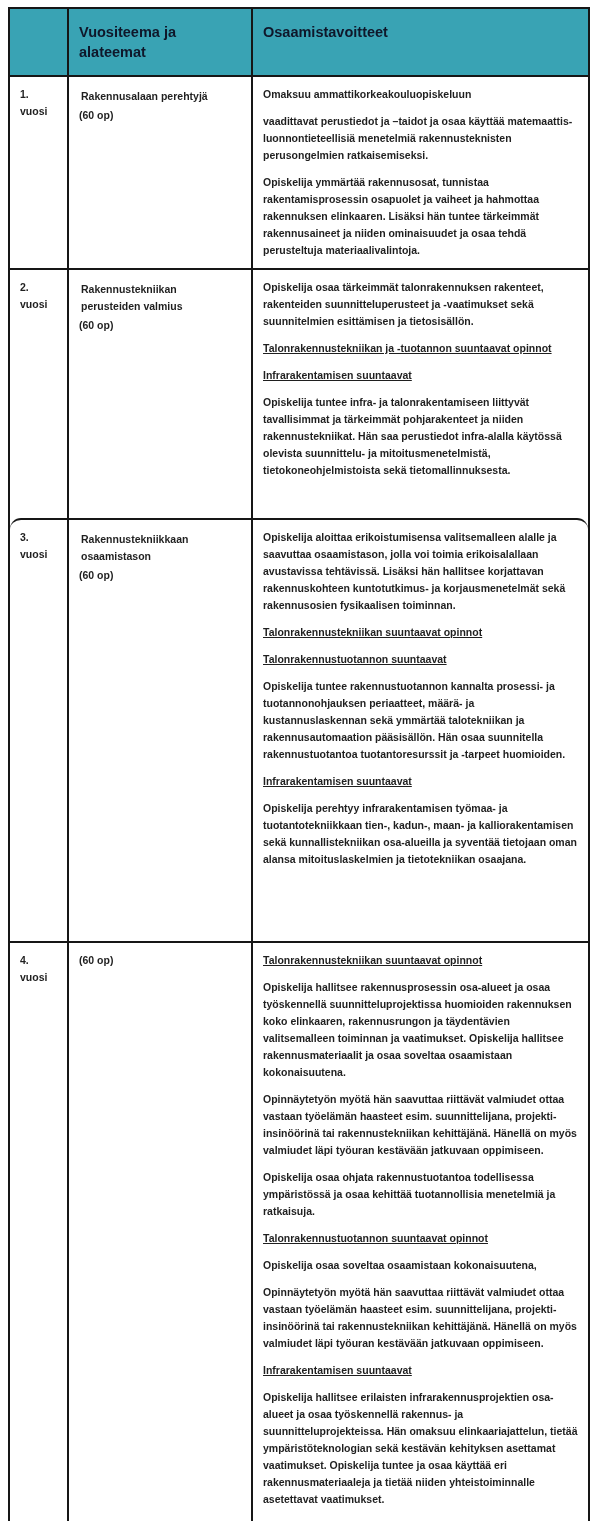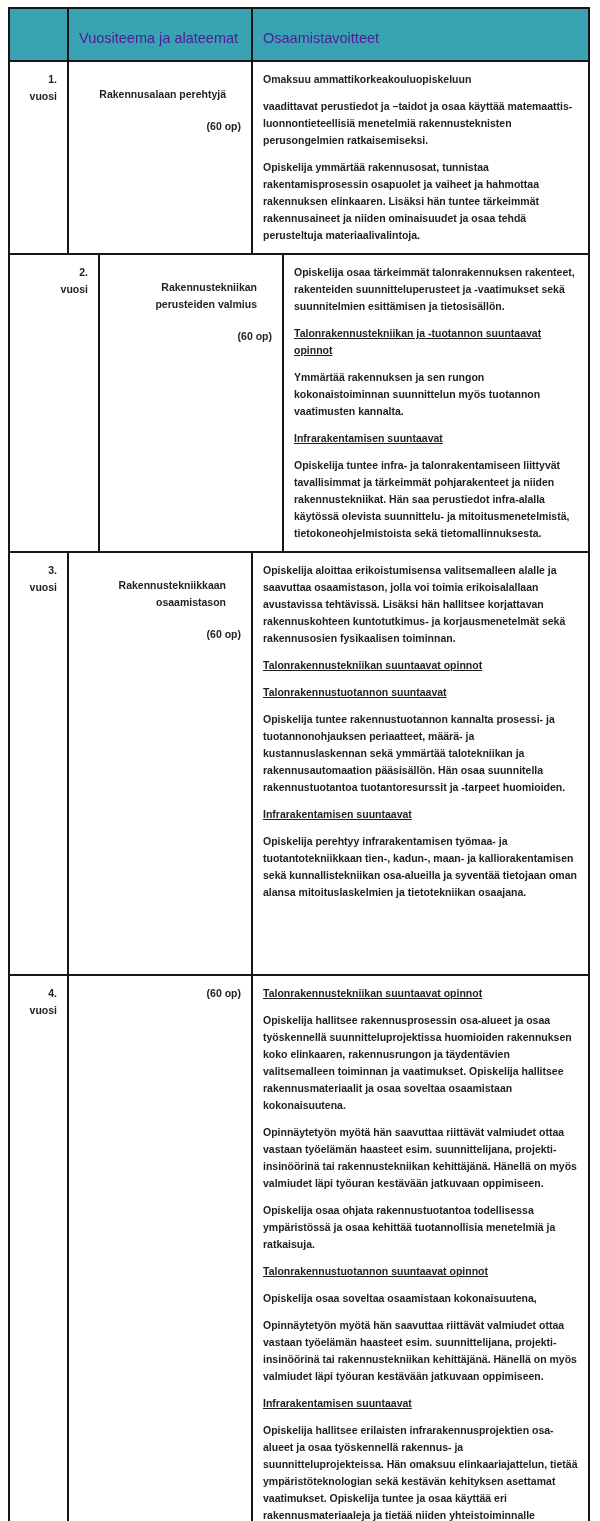--- a/index.html
+++ b/index.html
@@ -26,33 +26,33 @@
   .cell {
     border-left: 2px solid #161616;
     padding: 9px 10px;
     box-sizing: border-box;
     font-size: 10.5px;
     line-height: 1.62;
     font-weight: bold;
   }
   .cell:first-child { border-left: 0; }
   .header-row .cell {
-    color: #4c1d95;
-    font-weight: 400;
+    color: #0f172a;
+    font-weight: 700;
     font-size: 14.5px;
-    padding: 19px 10px 12px 10px;
+    padding: 13px 10px 12px 10px;
     line-height: 1.4;
   }
   .header-row { min-height: 47px; }
   .r1 { min-height: 187px; }
-  .r2 { min-height: 248px; padding-left: 31px; }
-  .r3 { min-height: 421px; }
+  .r2 { min-height: 248px; }
+  .r3 { min-height: 421px; border-radius: 11px; }
   .r4 { min-height: 600px; }
-  .year-cell, .theme-cell { font-weight: 700; text-align: right; }
-  .theme-name { margin: 15px; }
+  .year-cell, .theme-cell { font-weight: 700; }
+  .theme-name { margin: 2px; }
   .credits { margin: 0; }
   .obj { margin: 0 0 10px 0; }
   .obj:last-child { margin-bottom: 0; }
   .head { text-decoration: underline; }
 </style>
 </head>
 <body>
 
 <div class="table">
 
@@ -77,21 +77,20 @@
 
   <div class="row r2">
     <div class="cell year-cell">2. vuosi</div>
     <div class="cell theme-cell">
       <p class="theme-name">Rakennustekniikan perusteiden valmius</p>
       <p class="credits">(60 op)</p>
     </div>
     <div class="cell obj-cell">
       <div class="obj para">Opiskelija osaa tärkeimmät talonrakennuksen rakenteet, rakenteiden suunnitteluperusteet ja -vaatimukset sekä suunnitelmien esittämisen ja tietosisällön.</div>
       <div class="obj head">Talonrakennustekniikan ja -tuotannon suuntaavat opinnot</div>
-      <div class="obj para">Ymmärtää rakennuksen ja sen rungon kokonaistoiminnan suunnittelun myös tuotannon vaatimusten kannalta.</div>
       <div class="obj head">Infrarakentamisen suuntaavat</div>
       <div class="obj para">Opiskelija tuntee infra- ja talonrakentamiseen liittyvät tavallisimmat ja tärkeimmät pohjarakenteet ja niiden rakennustekniikat. Hän saa perustiedot infra-alalla käytössä olevista suunnittelu- ja mitoitusmenetelmistä, tietokoneohjelmistoista sekä tietomallinnuksesta.</div>
     </div>
   </div>
 
   <div class="row r3">
     <div class="cell year-cell">3. vuosi</div>
     <div class="cell theme-cell">
       <p class="theme-name">Rakennustekniikkaan osaamistason</p>
       <p class="credits">(60 op)</p>

